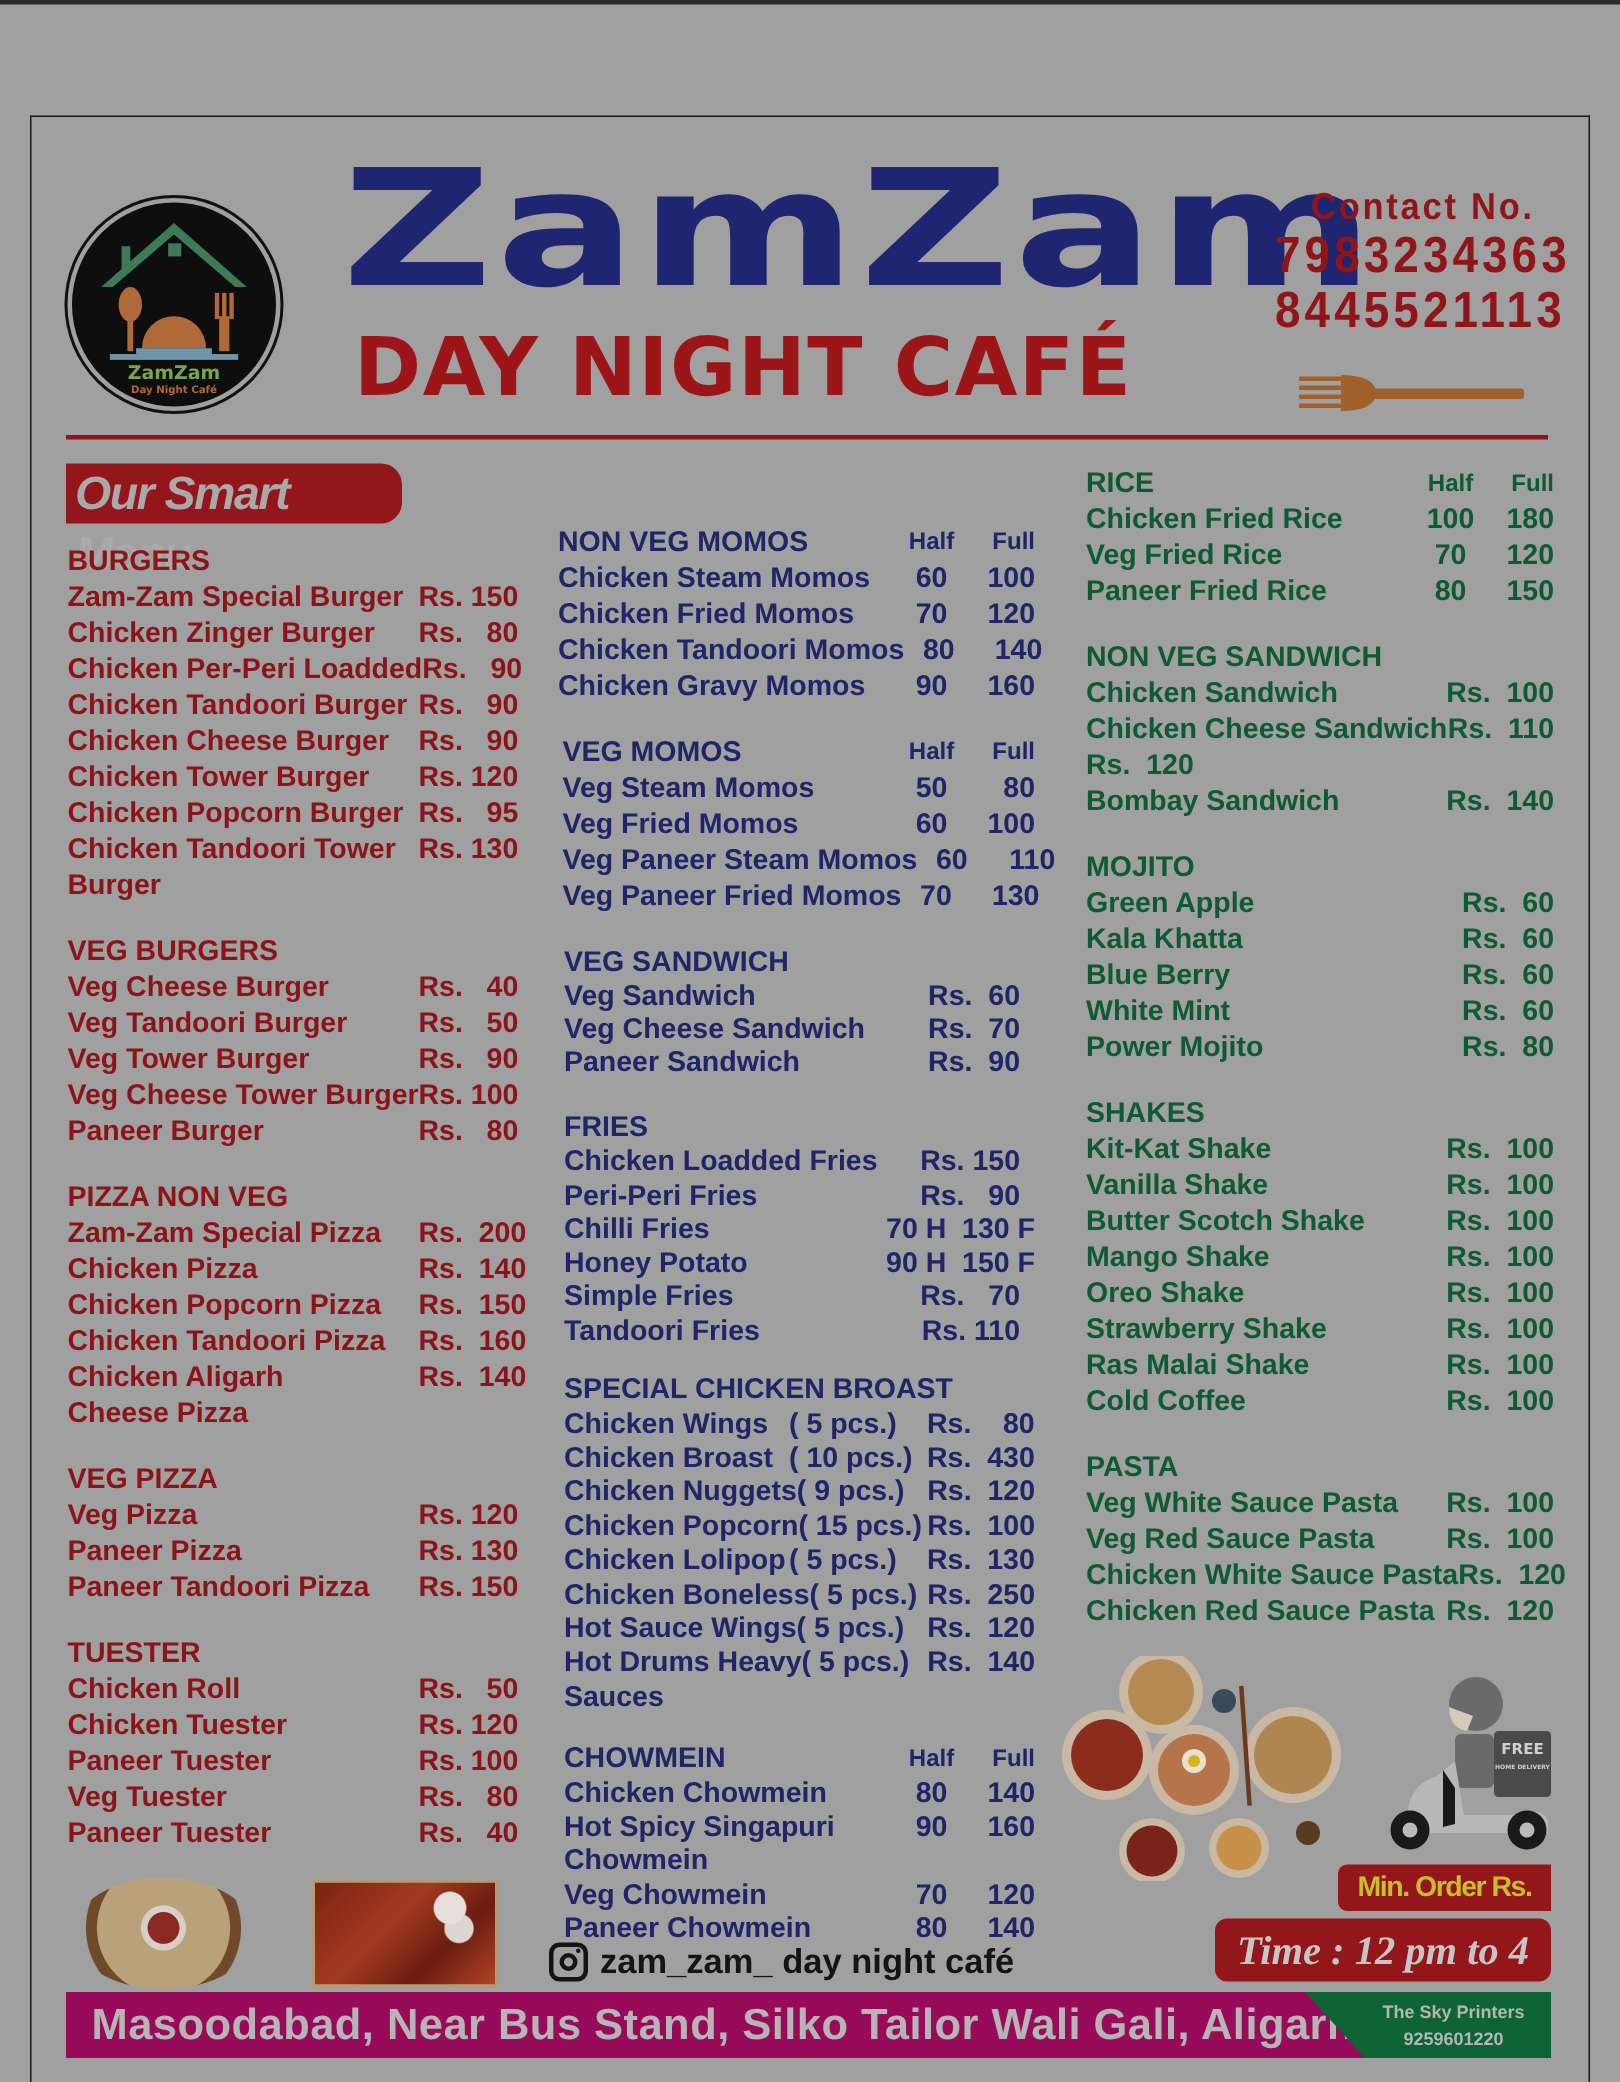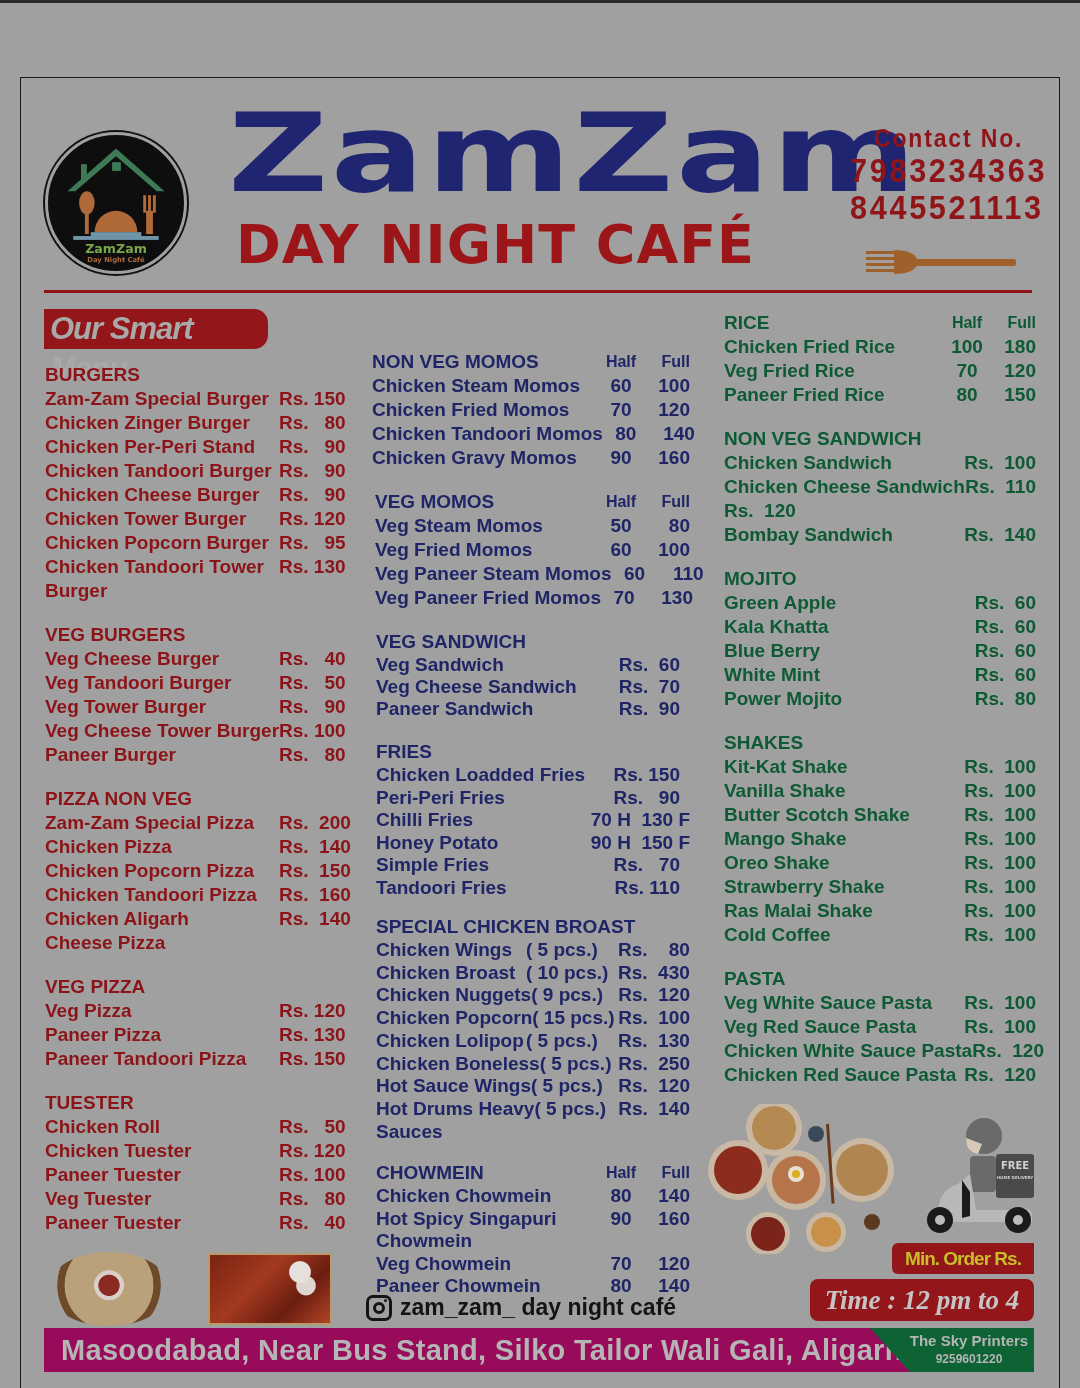--- a/index.html
+++ b/index.html
@@ -53,21 +53,21 @@
   .insta-icon::after { content: ""; position: absolute; left: 4px; top: 4px; width: 12px; height: 12px; border: 3px solid #141414; border-radius: 50%; box-sizing: border-box; }
   .insta-icon::before { content: ""; position: absolute; right: 2px; top: 1px; width: 3px; height: 3px; background: #141414; border-radius: 50%; }
 
   .foodplate { position: absolute; left: 704px; top: 1104px; width: 200px; height: 150px; }
   .scooter { position: absolute; left: 918px; top: 1114px; width: 120px; height: 124px; }
   .minorder { position: absolute; left: 892px; top: 1243px; width: 142px; height: 31px; background: #93161a; border-radius: 6px 0 0 6px; color: #c8bd2a; font-weight: bold; font-size: 19px; line-height: 31px; text-align: center; letter-spacing: -1px; }
   .timebox { position: absolute; left: 810px; top: 1279px; width: 224px; height: 42px; background: #93161a; border-radius: 8px; color: #c5c5c5; font-style: italic; font-weight: bold; font-size: 27px; line-height: 42px; text-align: center; font-family: "Liberation Serif", serif; }
 
   .address { position: absolute; left: 44px; top: 1328px; width: 876px; height: 44px; background: #980a5a; clip-path: polygon(0 0, 836px 0, 876px 44px, 0 44px); color: #b5b5b5; font-weight: bold; font-size: 29px; line-height: 44px; padding-left: 17px; letter-spacing: 0.3px; white-space: nowrap; }
   .printer { position: absolute; left: 870px; top: 1328px; width: 164px; height: 44px; background: #0d6334; clip-path: polygon(0 0, 164px 0, 164px 44px, 40px 44px); color: #b5b5b5; font-weight: bold; text-align: center; padding-left: 34px; }
-  .printer .pname { font-size: 15px; line-height: 20px; padding-top: 3px; }
+  .printer .pname { font-size: 12px; line-height: 20px; padding-top: 3px; }
   .printer .pphone { font-size: 12px; line-height: 17px; }
 </style>
 </head>
 <body>
 
 <div class="topbar"></div>
 <div class="sheet"></div>
 
 <div class="logo">
   <svg viewBox="0 0 140 140">
@@ -110,21 +110,21 @@
     <div class="sec-title">BURGERS</div>
     <div class="row">
         <span class="name">Zam-Zam Special Burger</span>
         <span class="price">Rs. 150</span>
       </div>
     <div class="row">
         <span class="name">Chicken Zinger Burger</span>
         <span class="price">Rs.   80</span>
       </div>
     <div class="row">
-        <span class="name">Chicken Per-Peri Stand</span>
+        <span class="name">Chicken Per-Peri Loadded</span>
         <span class="price">Rs.   90</span>
       </div>
     <div class="row">
         <span class="name">Chicken Tandoori Burger</span>
         <span class="price">Rs.   90</span>
       </div>
     <div class="row">
         <span class="name">Chicken Cheese Burger</span>
         <span class="price">Rs.   90</span>
       </div>

